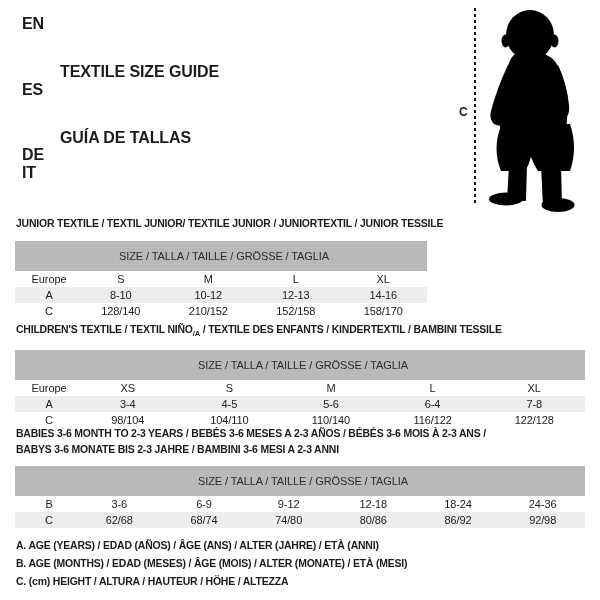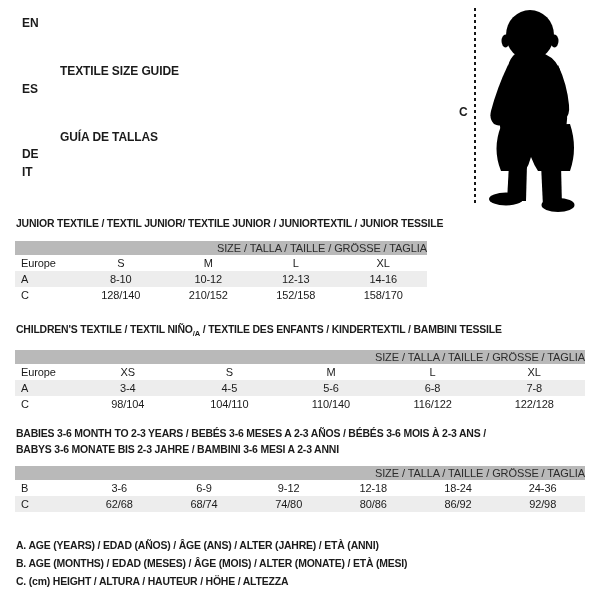--- a/index.html
+++ b/index.html
@@ -4,21 +4,21 @@
 <style>
   html,body{margin:0;padding:0;}
   body{
     width:600px;height:600px;background:#ffffff;position:relative;
     font-family:"Liberation Sans",sans-serif;color:#1b1b1b;overflow:hidden;
   }
   .page{position:absolute;inset:0;}
 
   
   .lang-list{position:absolute;left:22px;top:15px;}
-  .lang-row{display:flex;font-weight:700;font-size:12px;line-height:17.6px;letter-spacing:-0.1px;}
+  .lang-row{display:flex;font-weight:700;font-size:16px;line-height:17.6px;letter-spacing:-0.1px;}
   .lang-code{width:38px;flex:none;}
   .lang-label{white-space:nowrap;margin-top:48px;}
 
   
   .height-line{
     position:absolute;left:474px;top:8px;width:2px;height:197px;
     background:repeating-linear-gradient(to bottom,#161616 0 3px,transparent 3px 6px);
   }
   .height-label{position:absolute;left:459px;top:105px;font-weight:700;font-size:12px;}
   .baby-svg{position:absolute;left:481px;top:8px;width:110px;height:204px;}
@@ -36,27 +36,27 @@
 
   
   table.size-table{
     position:absolute;left:15px;border-collapse:collapse;table-layout:fixed;
     font-size:11px;letter-spacing:-0.1px;
   }
   .tbl1{top:241px;width:412px;}
   .tbl2{top:350px;width:570px;}
   .tbl3{top:466px;width:570px;}
   table.size-table th{
-    background:#b9b9b9;color:#2c2c2c;font-weight:400;text-align:right;
-    height:14px;padding:0 0 0 6px;line-height:14px;white-space:nowrap;overflow:hidden;
+    background:#b9b9b9;color:#2c2c2c;font-weight:400;text-align:center;
+    height:30px;padding:0 0 0 6px;line-height:14px;white-space:nowrap;overflow:hidden;
   }
   table.size-table td{
     font-weight:400;text-align:center;height:16px;padding:0;line-height:16px;white-space:nowrap;
   }
-  table.size-table td.fc{text-align:left;padding-left:6px;}
+  table.size-table td.fc{text-align:center;padding-left:6px;}
   table.size-table tbody tr:nth-child(even){background:#ededed;}
   col.c-label{width:62px;}
 
   
   .legend{position:absolute;left:16px;top:536px;}
   .legend-line{
     font-weight:700;font-size:11px;line-height:18px;letter-spacing:-0.2px;
     white-space:nowrap;transform:scaleX(0.95);transform-origin:0 50%;
   }
 </style>
@@ -163,21 +163,21 @@
         <td>S</td>
         <td>M</td>
         <td>L</td>
         <td>XL</td>
       </tr>
       <tr>
         <td class="fc">A</td>
         <td>3-4</td>
         <td>4-5</td>
         <td>5-6</td>
-        <td>6-8</td>
+        <td>6-4</td>
         <td>7-8</td>
       </tr>
       <tr>
         <td class="fc">C</td>
         <td>98/104</td>
         <td>104/110</td>
         <td>110/140</td>
         <td>116/122</td>
         <td>122/128</td>
       </tr>

